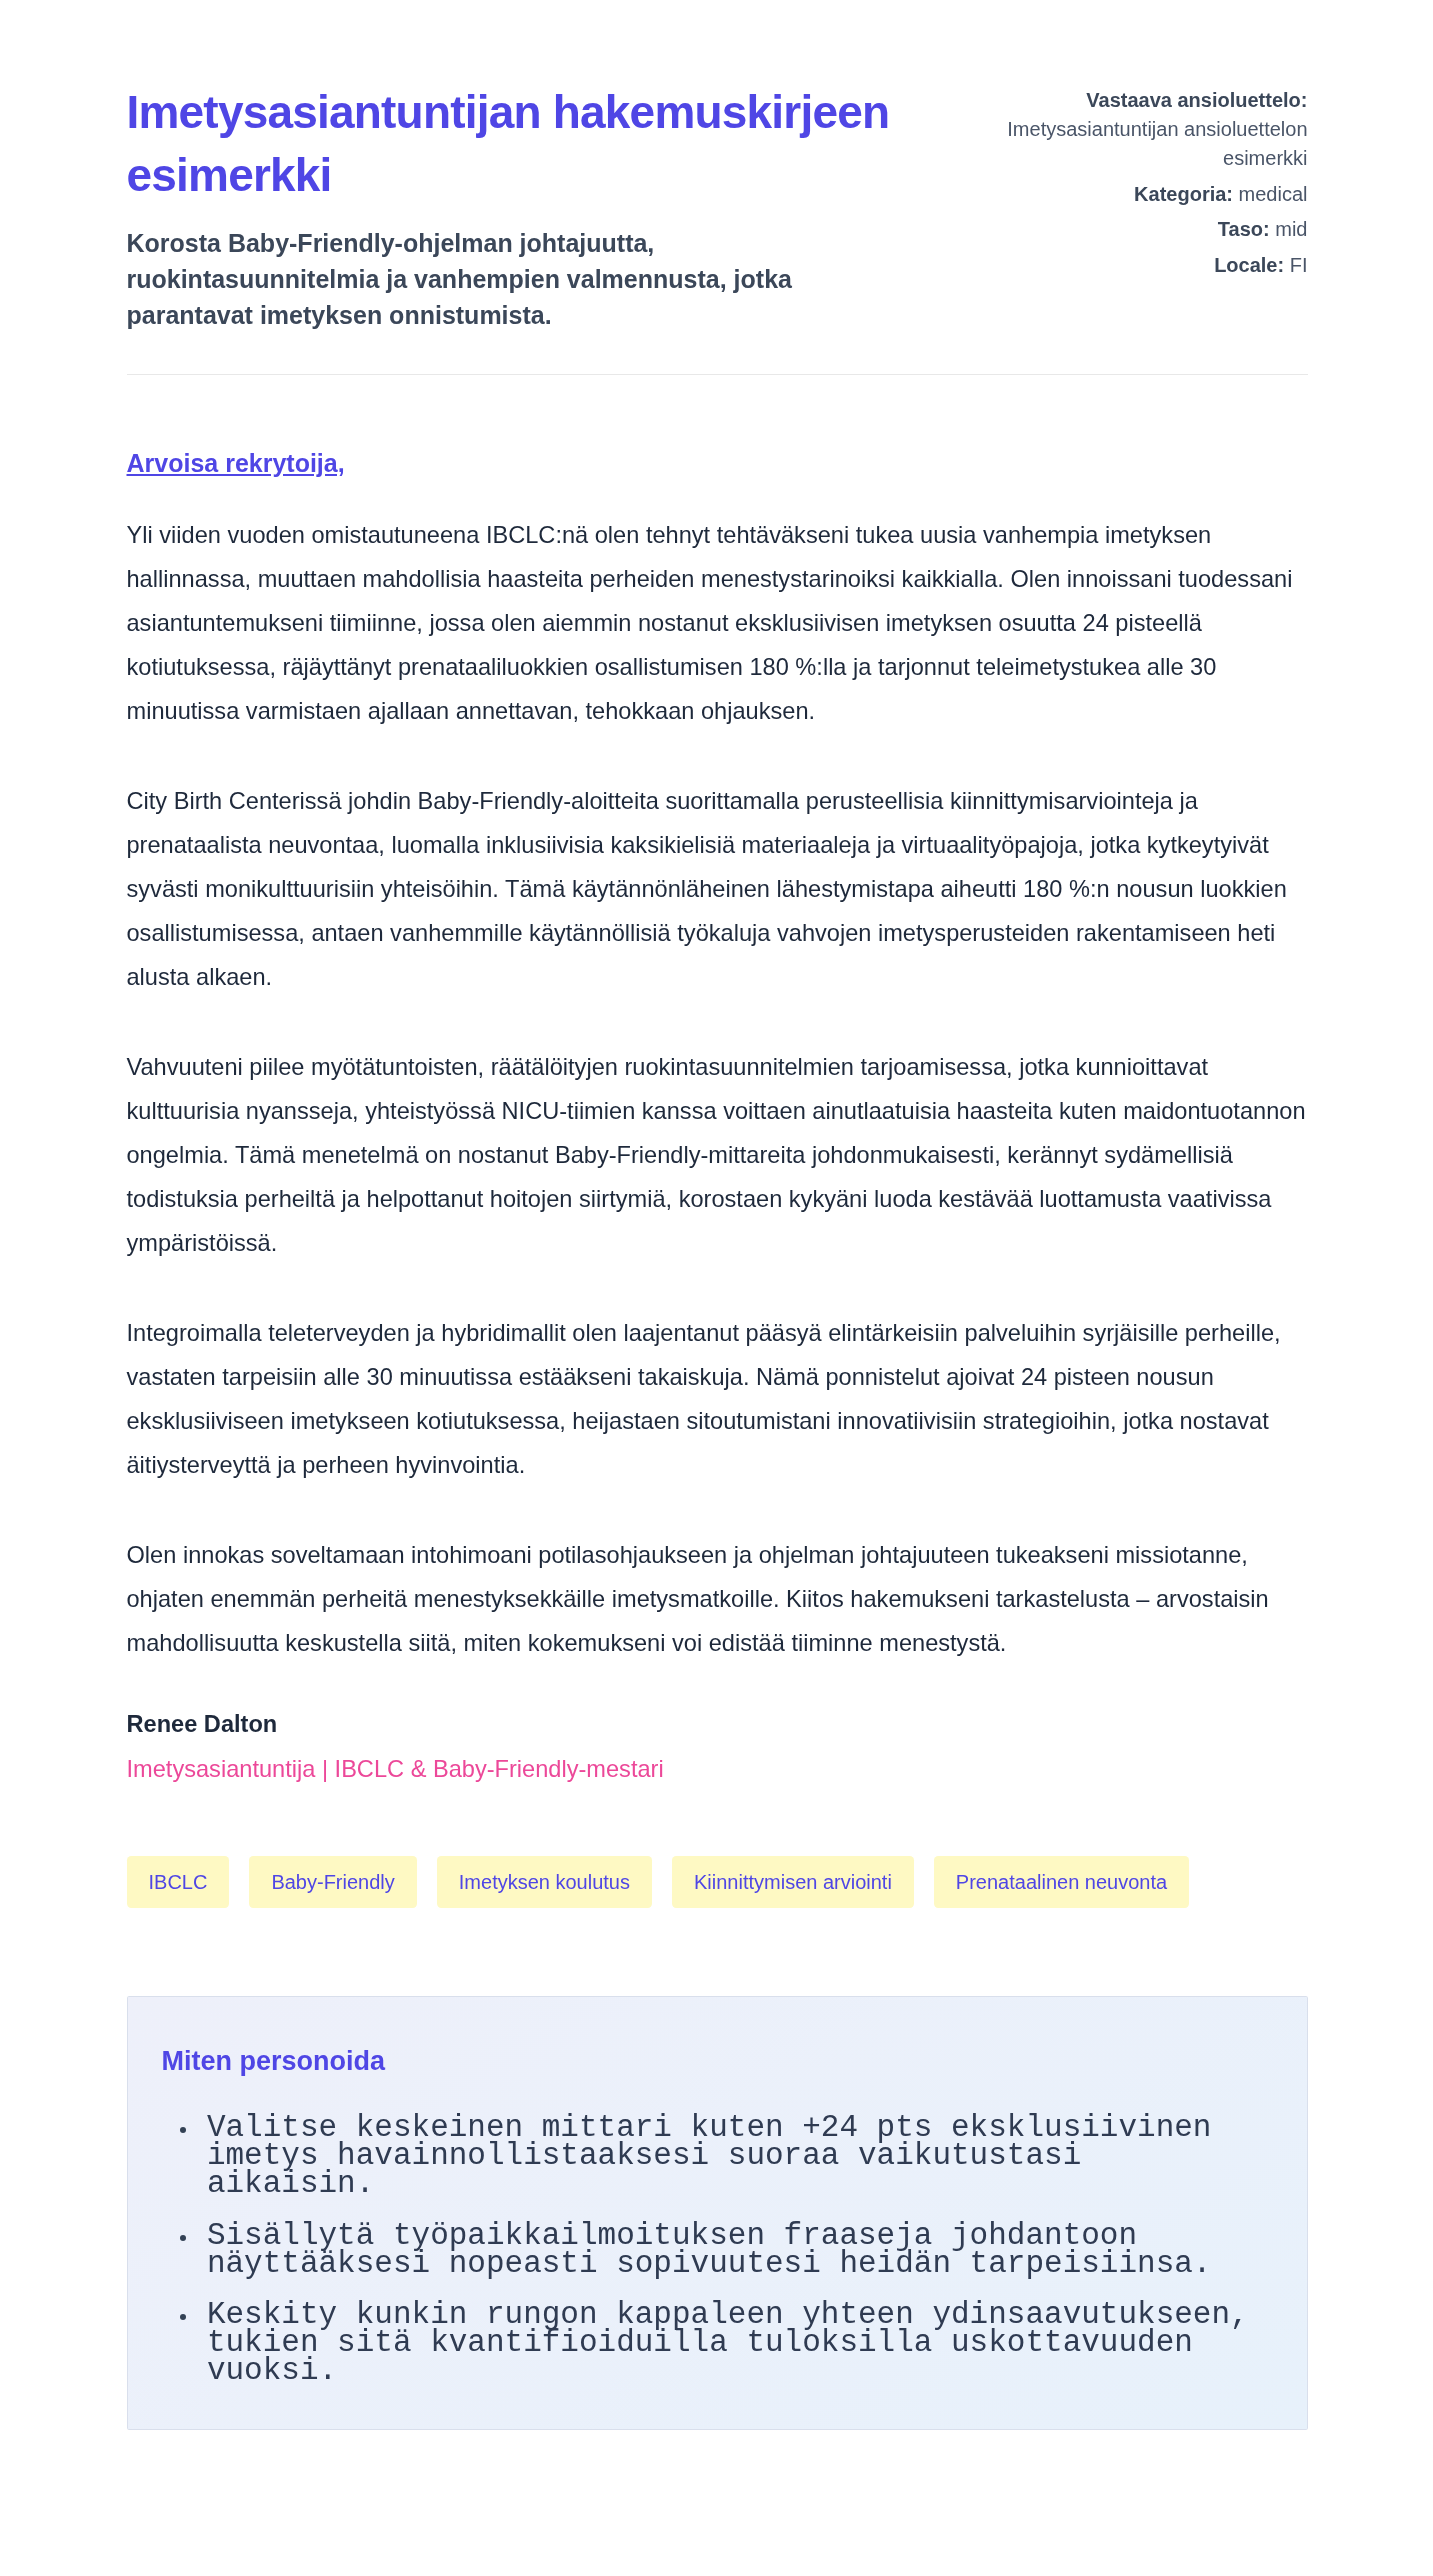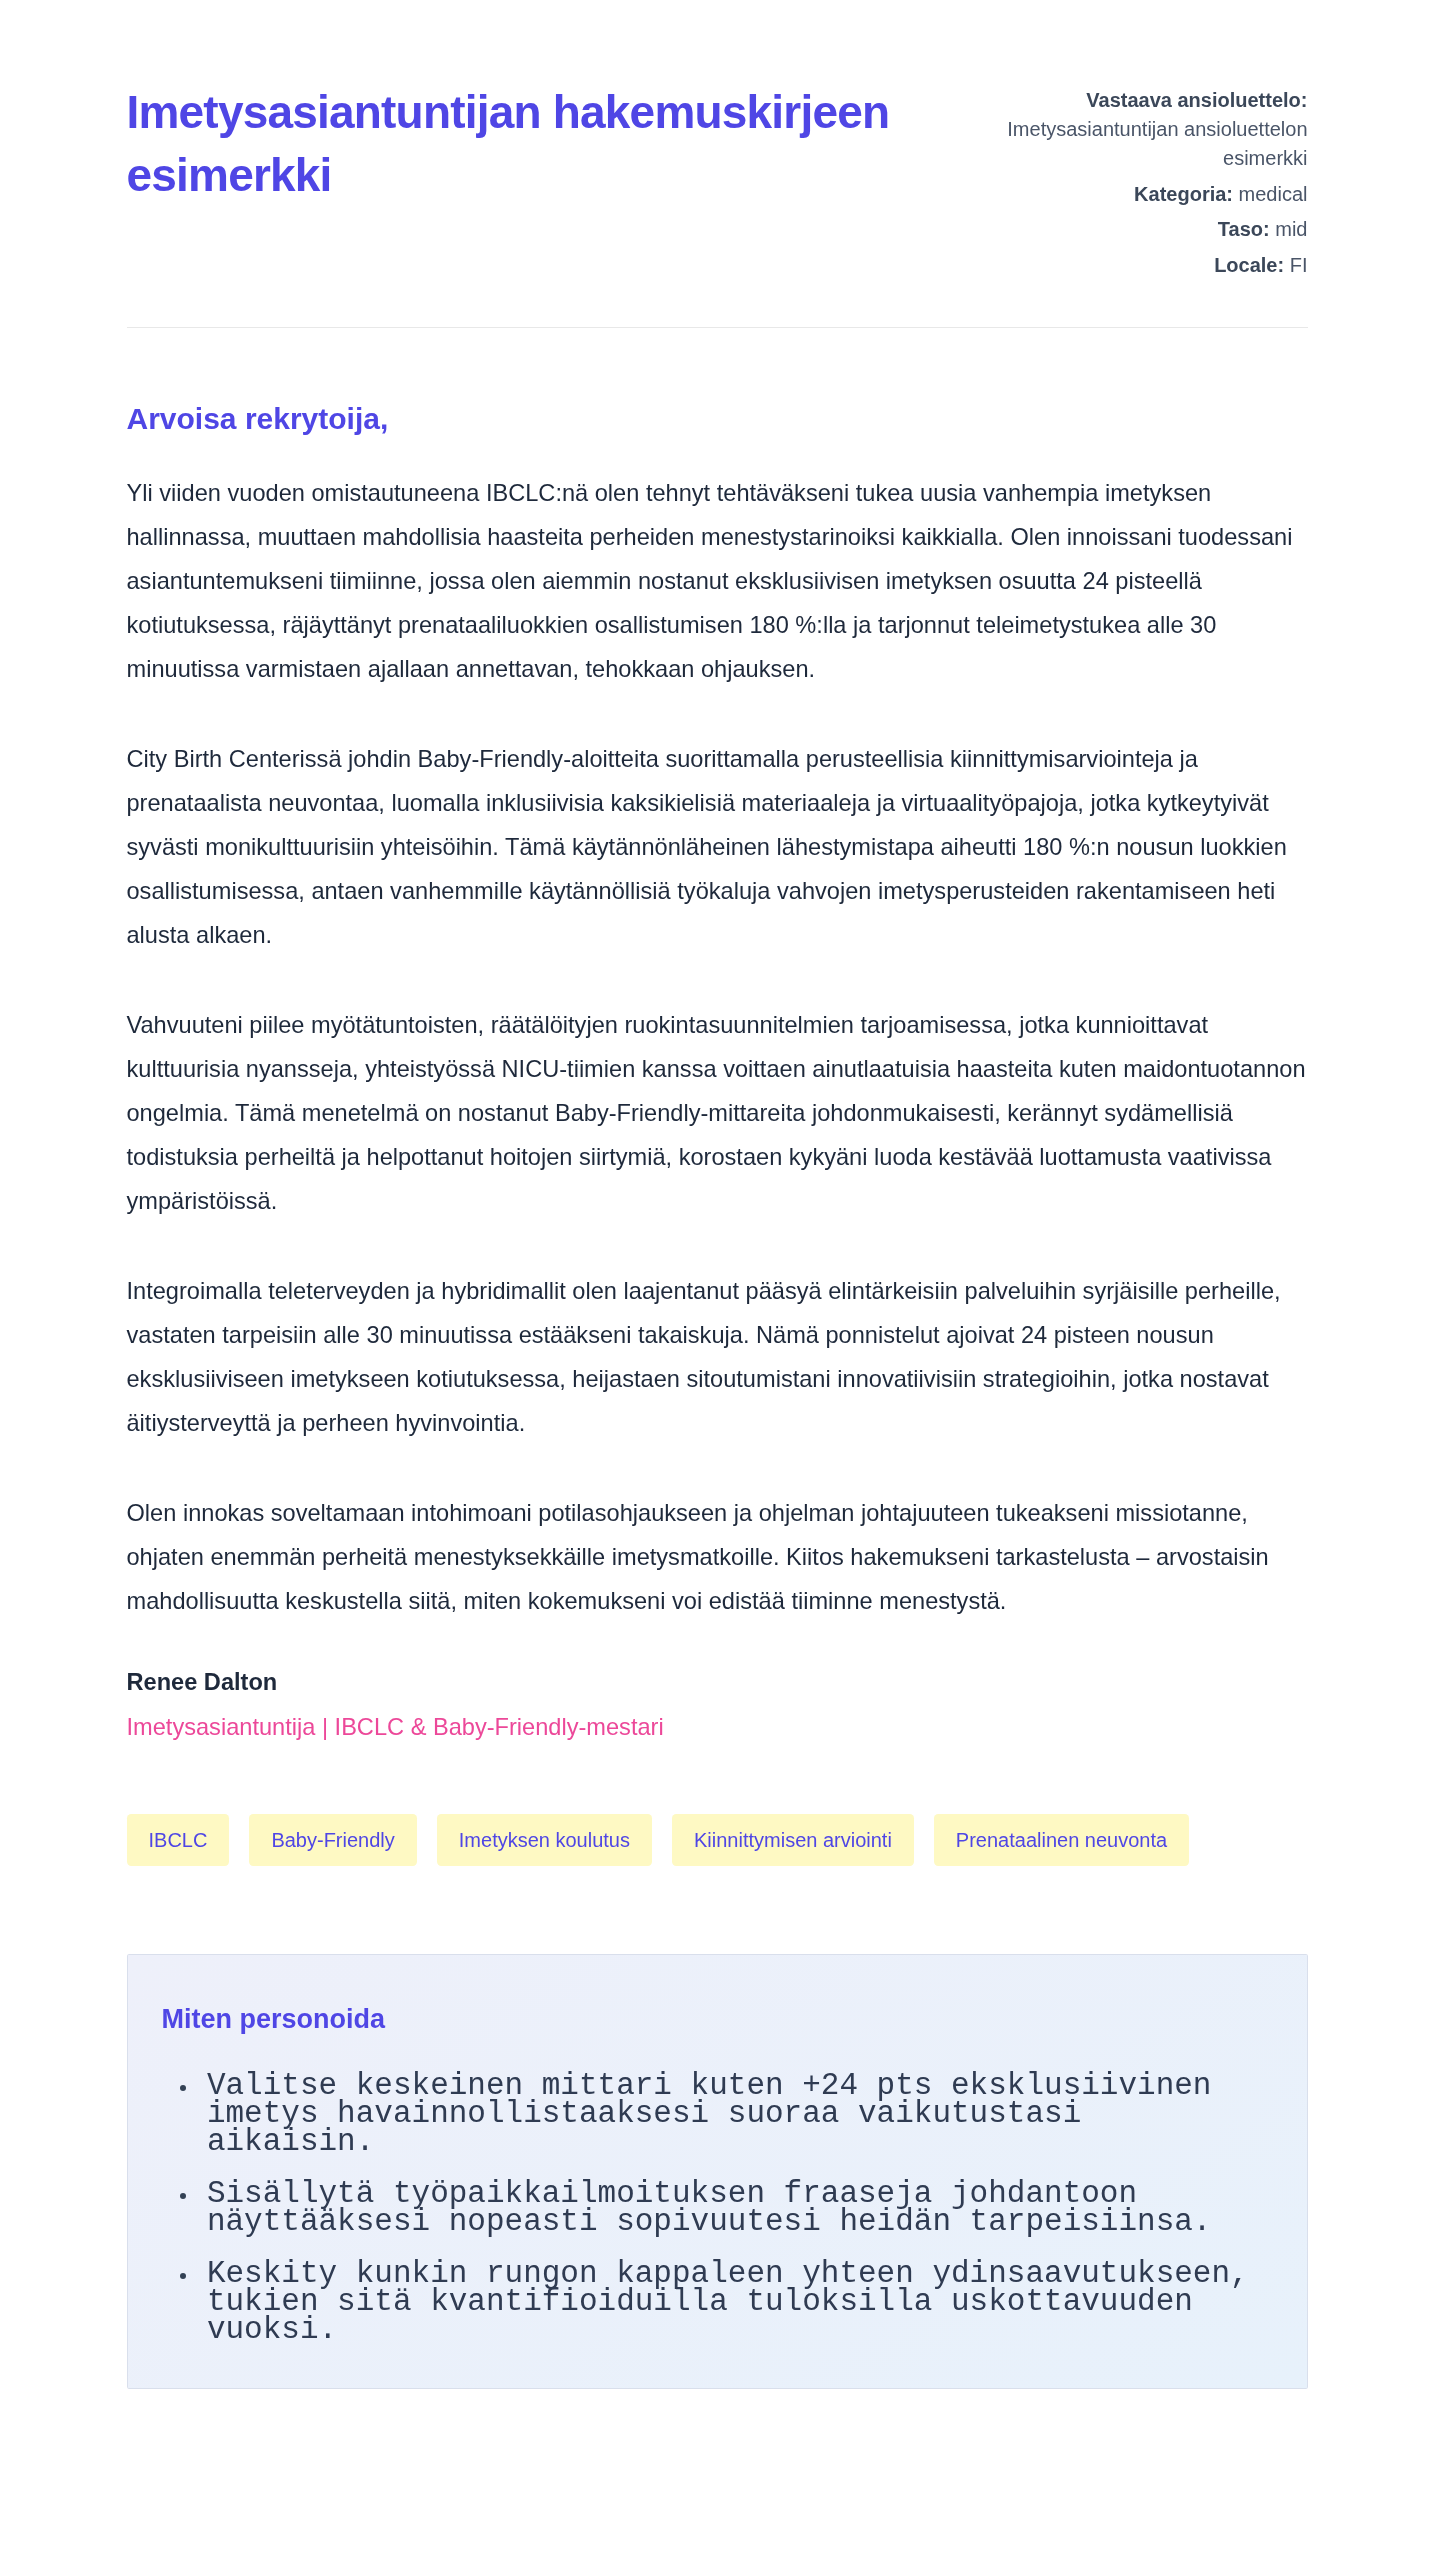--- a/index.html
+++ b/index.html
@@ -48,22 +48,23 @@
     border: none;
     border-top: 1.7px solid #e8e8e8;
     margin-top: 40px;
     margin-bottom: 74px;
   }
 
   
   .greeting {
     color: #4f46e5;
     font-weight: 700;
-    font-size: 30px;
+    font-size: 25px;
     margin-bottom: 35px;
+    text-decoration: underline;
   }
   .letter p {
     font-size: 23.6px;
     line-height: 44px;
     color: #1e293b;
     margin-bottom: 46px;
   }
 
   .signature { margin-top: 35px; }
   .signature-name { font-size: 23.6px; font-weight: 700; color: #1e293b; }
@@ -110,20 +111,21 @@
   .tips-list li:last-child { margin-bottom: 0; }
 </style>
 </head>
 <body>
 
 <div class="page">
 
   <div class="header">
     <div class="title-block">
       <h1 class="page-title">Imetysasiantuntijan hakemuskirjeen esimerkki</h1>
+      <div class="page-subtitle">Korosta Baby-Friendly-ohjelman johtajuutta, ruokintasuunnitelmia ja vanhempien valmennusta, jotka parantavat imetyksen onnistumista.</div>
     </div>
     <div class="meta-block">
       <div class="meta-item">
         <strong>Vastaava ansioluettelo:</strong>
         <span>Imetysasiantuntijan ansioluettelon esimerkki</span>
       </div>
       <div class="meta-item">
         <strong>Kategoria:</strong>
         <span>medical</span>
       </div>

